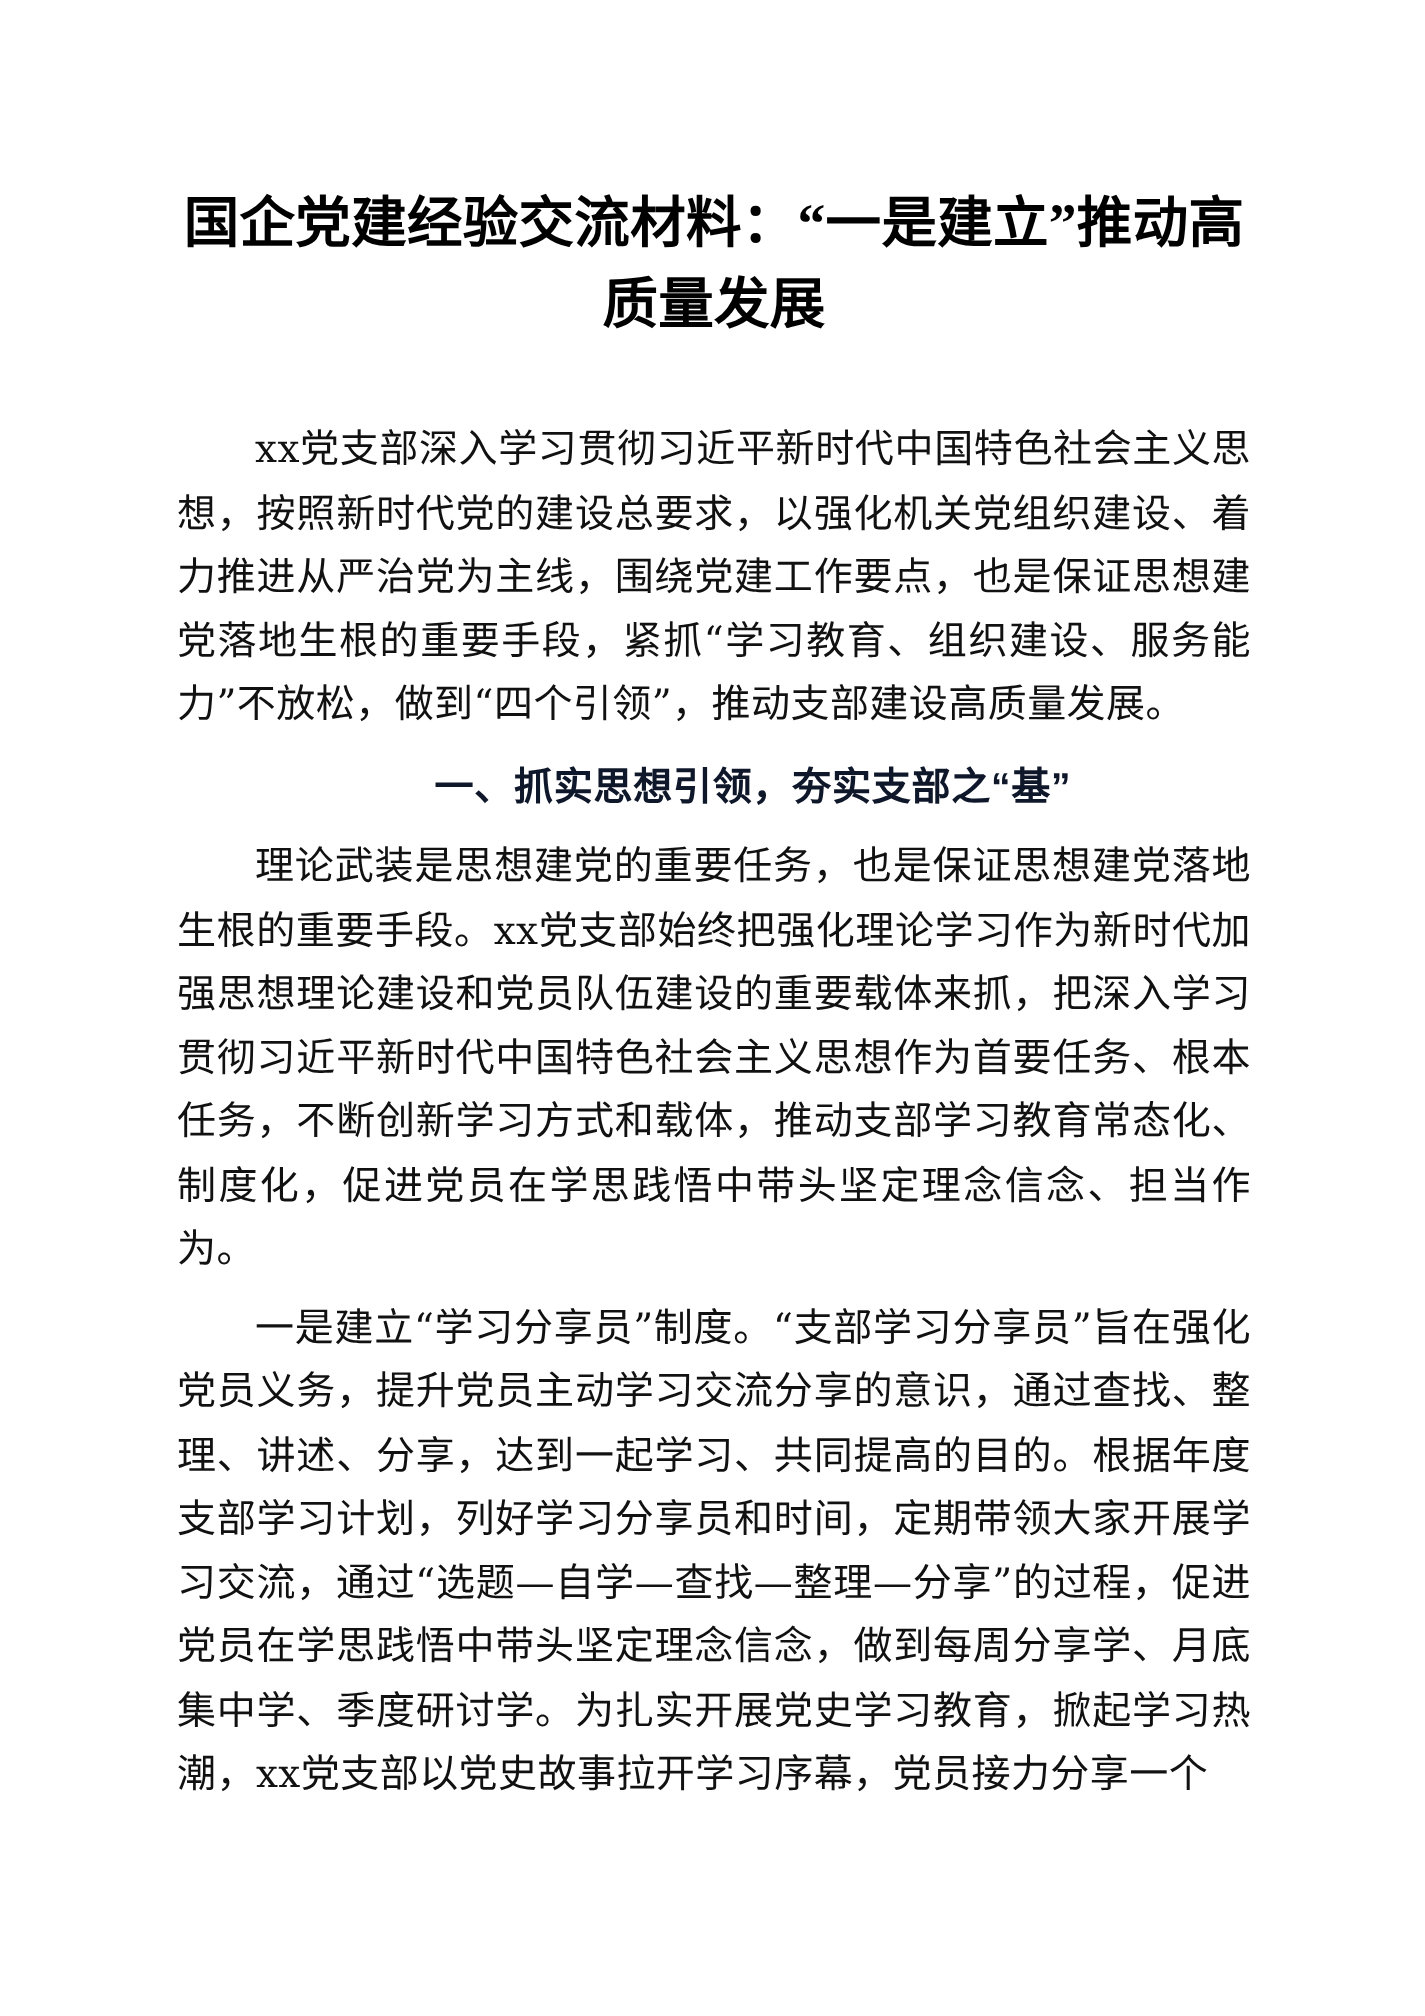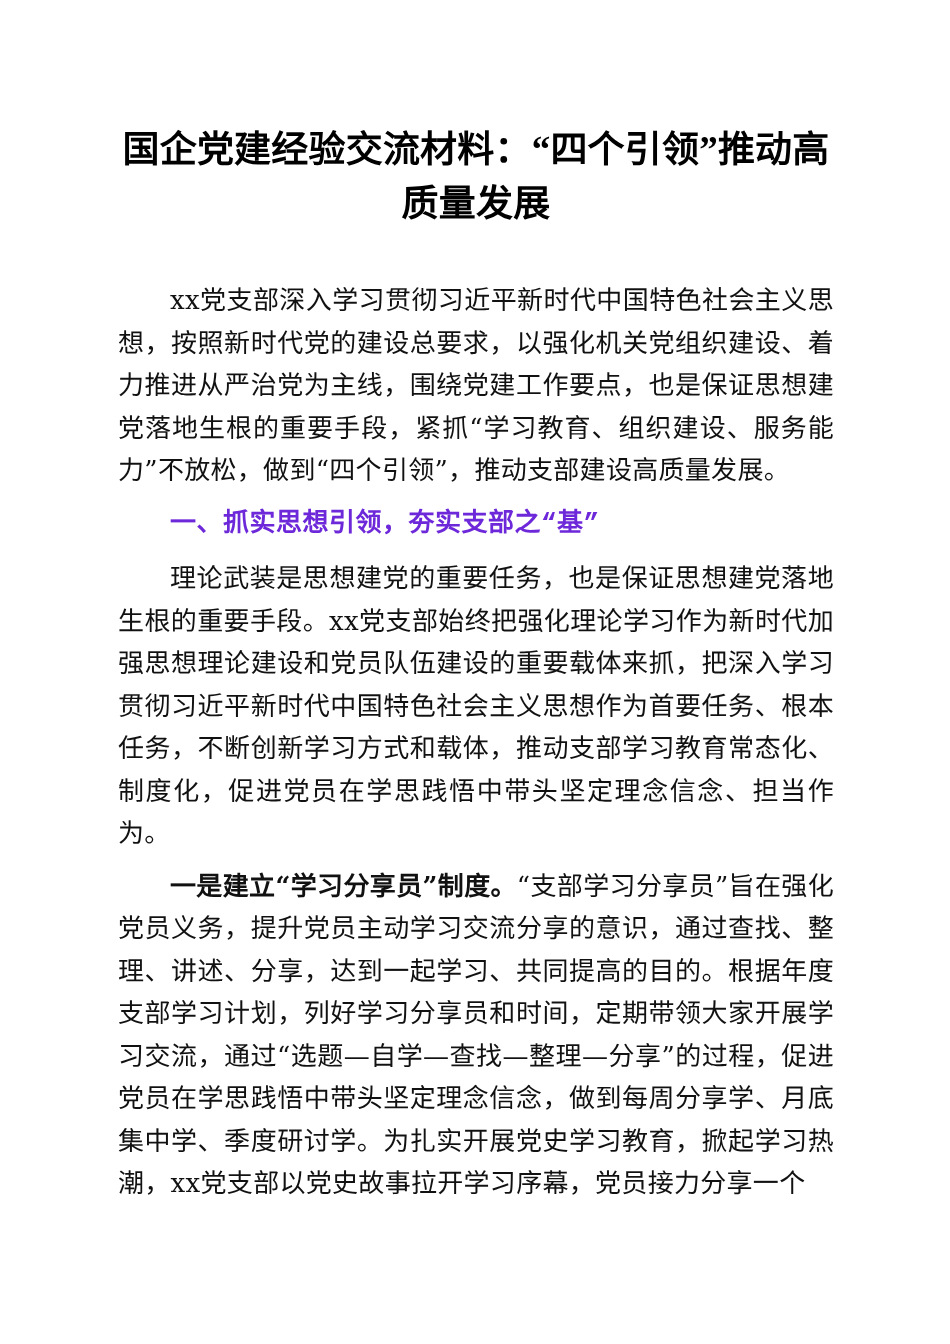--- a/index.html
+++ b/index.html
@@ -35,62 +35,63 @@
     color: #000000;
     text-align: center;
     letter-spacing: 0.2px;
     margin: 0;
     padding-top: 123px;
     text-justify: inter-ideograph;
   }
 
   
   .section-heading {
-    font-family: Liberation Mono, monospace;
+    font-family: Liberation Sans, sans-serif;
     font-weight: bold;
     font-size: 26px;
     line-height: 42.5px;
-    color: #6d28d9;
+    color: #0f172a;
     margin: 0;
     text-indent: 52px;
     letter-spacing: 0.5px;
     white-space: nowrap;
+    text-align: center;
   }
 
   
   .body-para {
     font-family: "DejaVu Serif", "Liberation Serif", serif;
     font-weight: normal;
     font-size: 26px;
     line-height: 42.5px;
     color: #111111;
     margin: 0;
     text-indent: 52px;
     text-align: justify;
     text-justify: inter-ideograph;
     letter-spacing: 0.3px;
     word-break: break-all;
   }
 
   .body-para .lead-bold {
-    font-weight: bold;
+    font-weight: normal;
   }
 
   .spacer-top-1 { margin-top: 48px; }
   .spacer-head  { margin-top: 11px; }
   .spacer-para  { margin-top: 12px; }
   .spacer-para2 { margin-top: 10px; }
 </style>
 </head>
 <body>
 
 <div class="page">
   <div class="doc-body">
 
-    <h1 class="doc-title">国企党建经验交流材料：“四个引领”推动高质量发展</h1>
+    <h1 class="doc-title">国企党建经验交流材料：“一是建立”推动高质量发展</h1>
 
     <p class="body-para spacer-top-1">xx党支部深入学习贯彻习近平新时代中国特色社会主义思想，按照新时代党的建设总要求，以强化机关党组织建设、着力推进从严治党为主线，围绕党建工作要点，也是保证思想建党落地生根的重要手段，紧抓“学习教育、组织建设、服务能力”不放松，做到“四个引领”，推动支部建设高质量发展。</p>
 
     <h2 class="section-heading spacer-head">一、抓实思想引领，夯实支部之“基”</h2>
 
     <p class="body-para spacer-para">理论武装是思想建党的重要任务，也是保证思想建党落地生根的重要手段。xx党支部始终把强化理论学习作为新时代加强思想理论建设和党员队伍建设的重要载体来抓，把深入学习贯彻习近平新时代中国特色社会主义思想作为首要任务、根本任务，不断创新学习方式和载体，推动支部学习教育常态化、制度化，促进党员在学思践悟中带头坚定理念信念、担当作为。</p>
 
     <p class="body-para spacer-para2"><span class="lead-bold">一是建立“学习分享员”制度。</span><span>“支部学习分享员”旨在强化党员义务，提升党员主动学习交流分享的意识，通过查找、整理、讲述、分享，达到一起学习、共同提高的目的。根据年度支部学习计划，列好学习分享员和时间，定期带领大家开展学习交流，通过“选题—自学—查找—整理—分享”的过程，促进党员在学思践悟中带头坚定理念信念，做到每周分享学、月底集中学、季度研讨学。为扎实开展党史学习教育，掀起学习热潮，xx党支部以党史故事拉开学习序幕，党员接力分享一个</span></p>
 
   </div>

